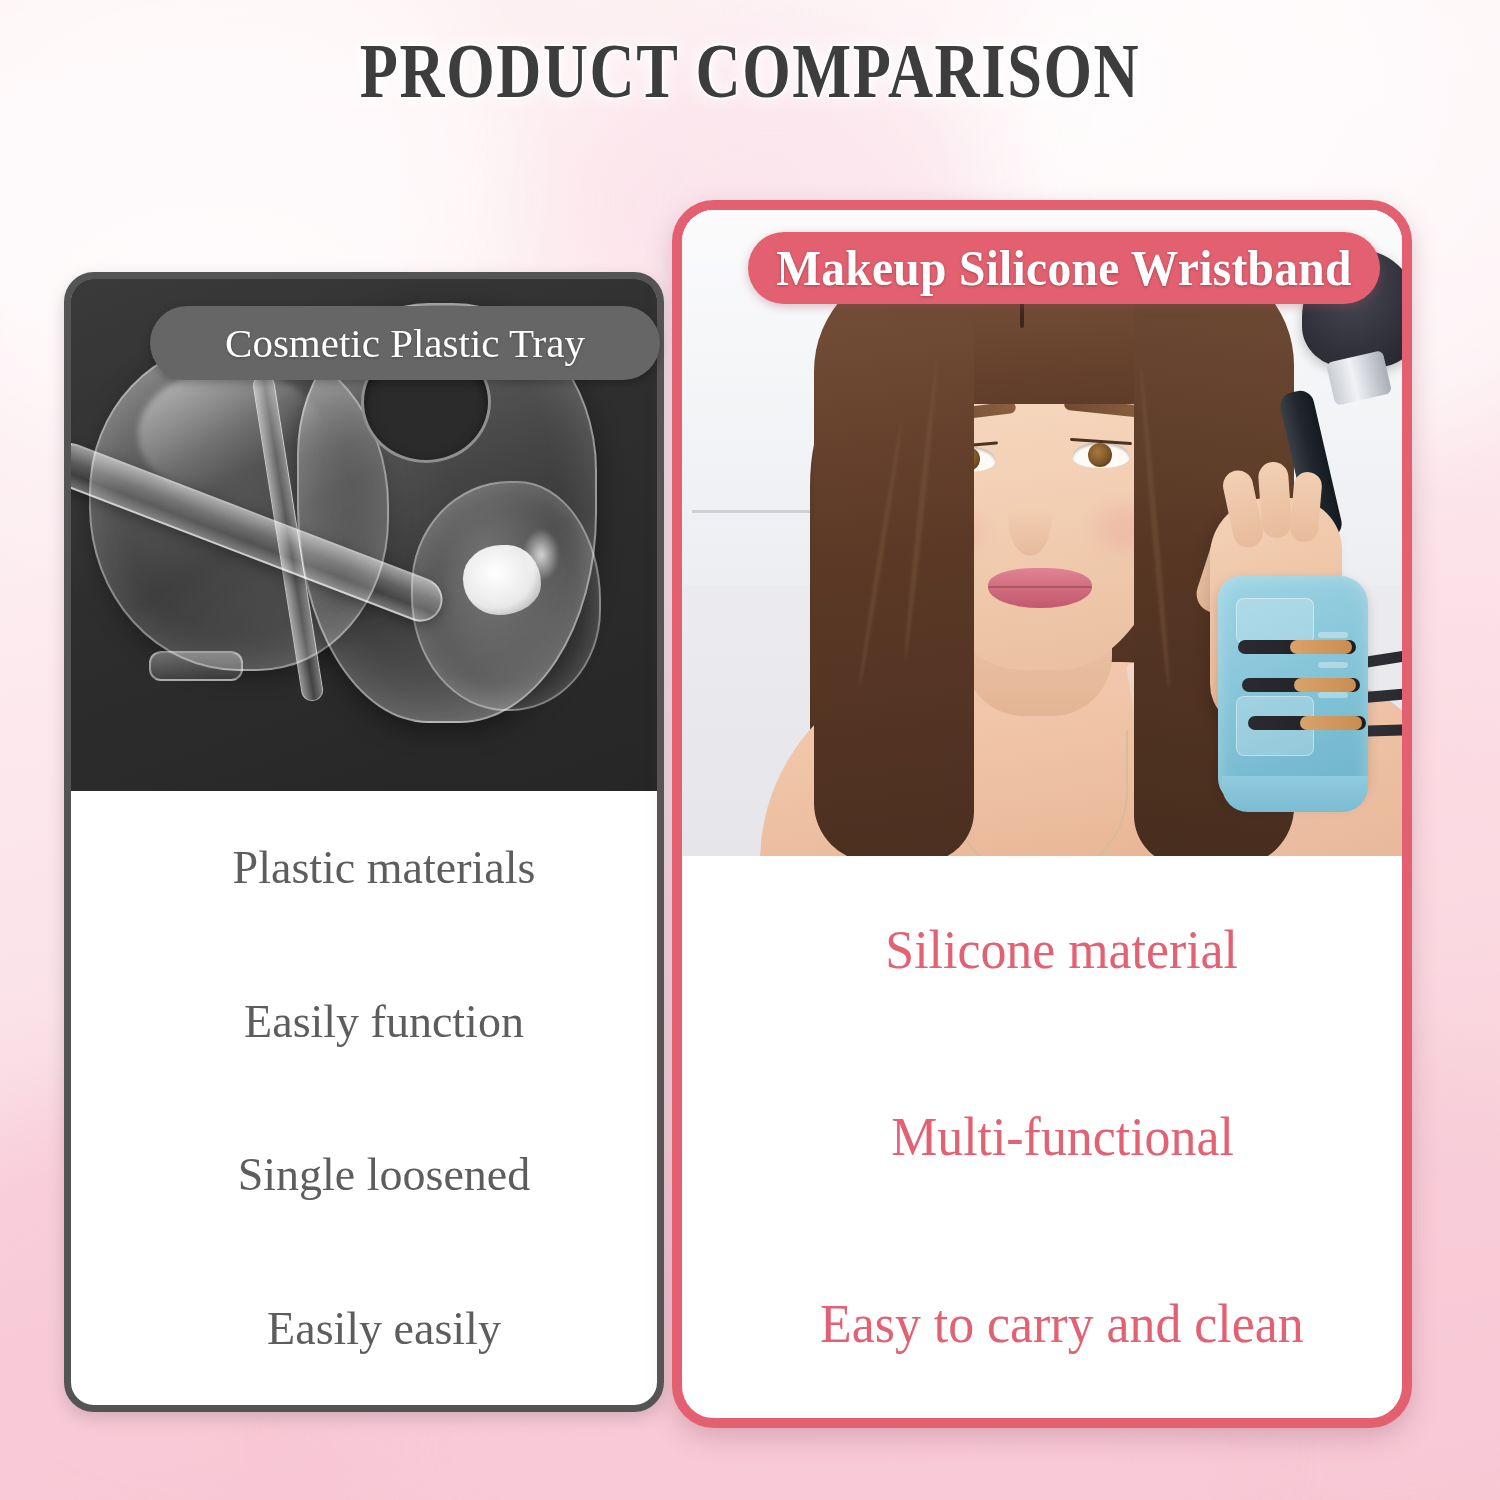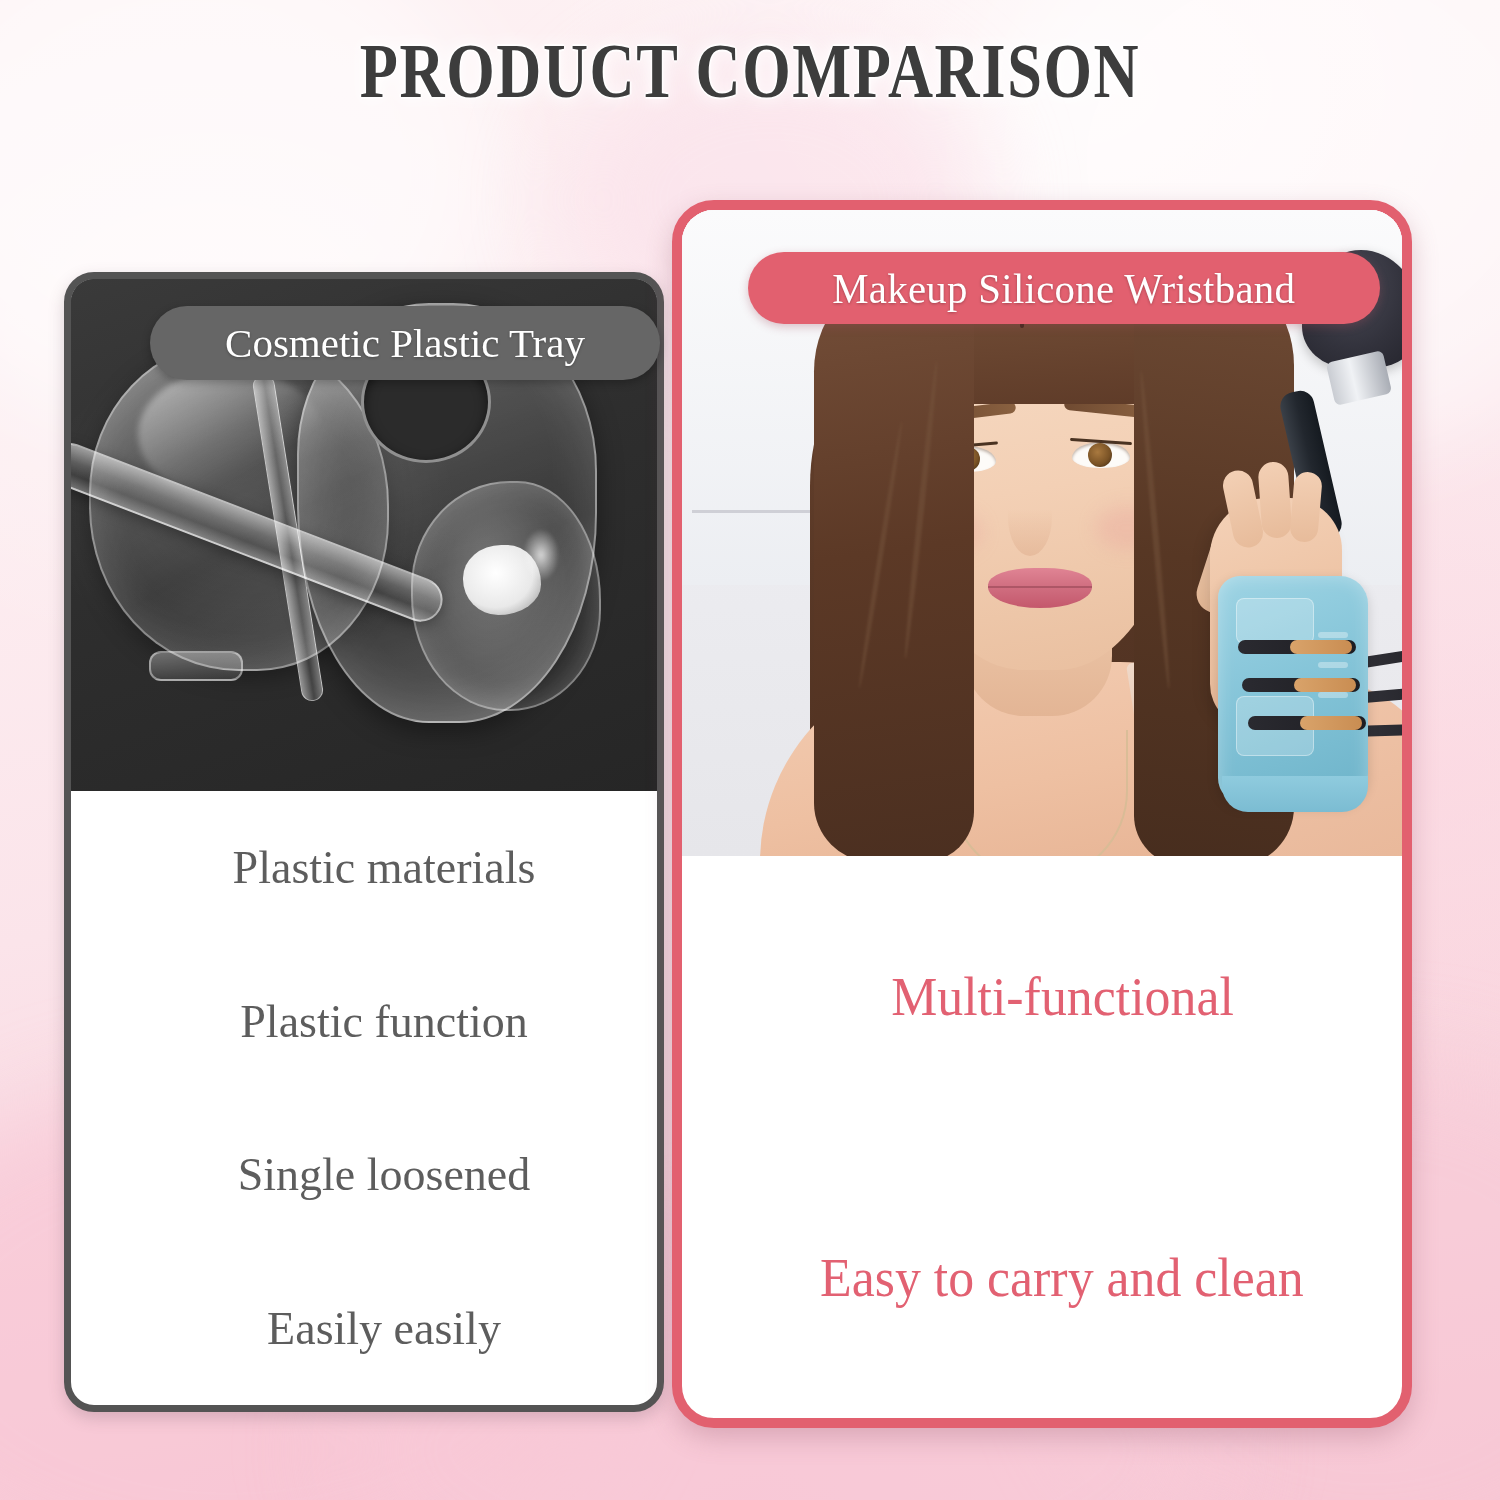--- a/index.html
+++ b/index.html
@@ -361,26 +361,26 @@
   }
   #badge-left{
     left:150px; top:306px;
     width:510px; height:74px;
     border-radius:37px;
     background:#666666;
     font-size:41px;
     box-shadow:0 3px 9px rgba(0,0,0,.26);
   }
   #badge-right{
-    left:748px; top:252px;
+    left:748px; top:232px;
     width:632px; height:72px;
     border-radius:36px;
     background:#e2606f;
-    font-size:43px;
-    font-weight:400;
+    font-size:50px;
+    font-weight:700;
     letter-spacing:.3px;
     box-shadow:0 3px 10px rgba(160,70,90,.32);
   }
   #badge-right span{ transform:scaleX(.95); display:inline-block; }
 
   
   .features{
     position:absolute; left:0; width:100%;
     display:flex; flex-direction:column;padding-left:40px;
   }
@@ -424,21 +424,21 @@
       <div class="tray tray-powder2"></div>
       <div class="tray tray-rod"></div>
       <div class="tray tray-spatula"></div>
     </div>
 
     <div class="features" id="features-left">
       <div class="feat">
           <span>Plastic materials</span>
         </div>
       <div class="feat">
-          <span>Plastic function</span>
+          <span>Easily function</span>
         </div>
       <div class="feat">
           <span>Single loosened</span>
         </div>
       <div class="feat">
           <span>Easily easily</span>
         </div>
     </div>
   </div>
 
@@ -511,20 +511,23 @@
       <div class="ph brush-h brush-handle bh1"></div>
       <div class="ph brush-h brush-handle bh2"></div>
       <div class="ph brush-h brush-handle bh3"></div>
       <div class="ph brush-h brush-ferrule bf1"></div>
       <div class="ph brush-h brush-ferrule bf2"></div>
       <div class="ph brush-h brush-ferrule bf3"></div>
     </div>
 
     <div class="features" id="features-right">
       <div class="feat">
+          <span>Silicone material</span>
+        </div>
+      <div class="feat">
           <span>Multi-functional</span>
         </div>
       <div class="feat">
           <span>Easy to carry and clean</span>
         </div>
     </div>
   </div>
 
   <div class="badge" id="badge-right">
     <span>Makeup Silicone Wristband</span>

